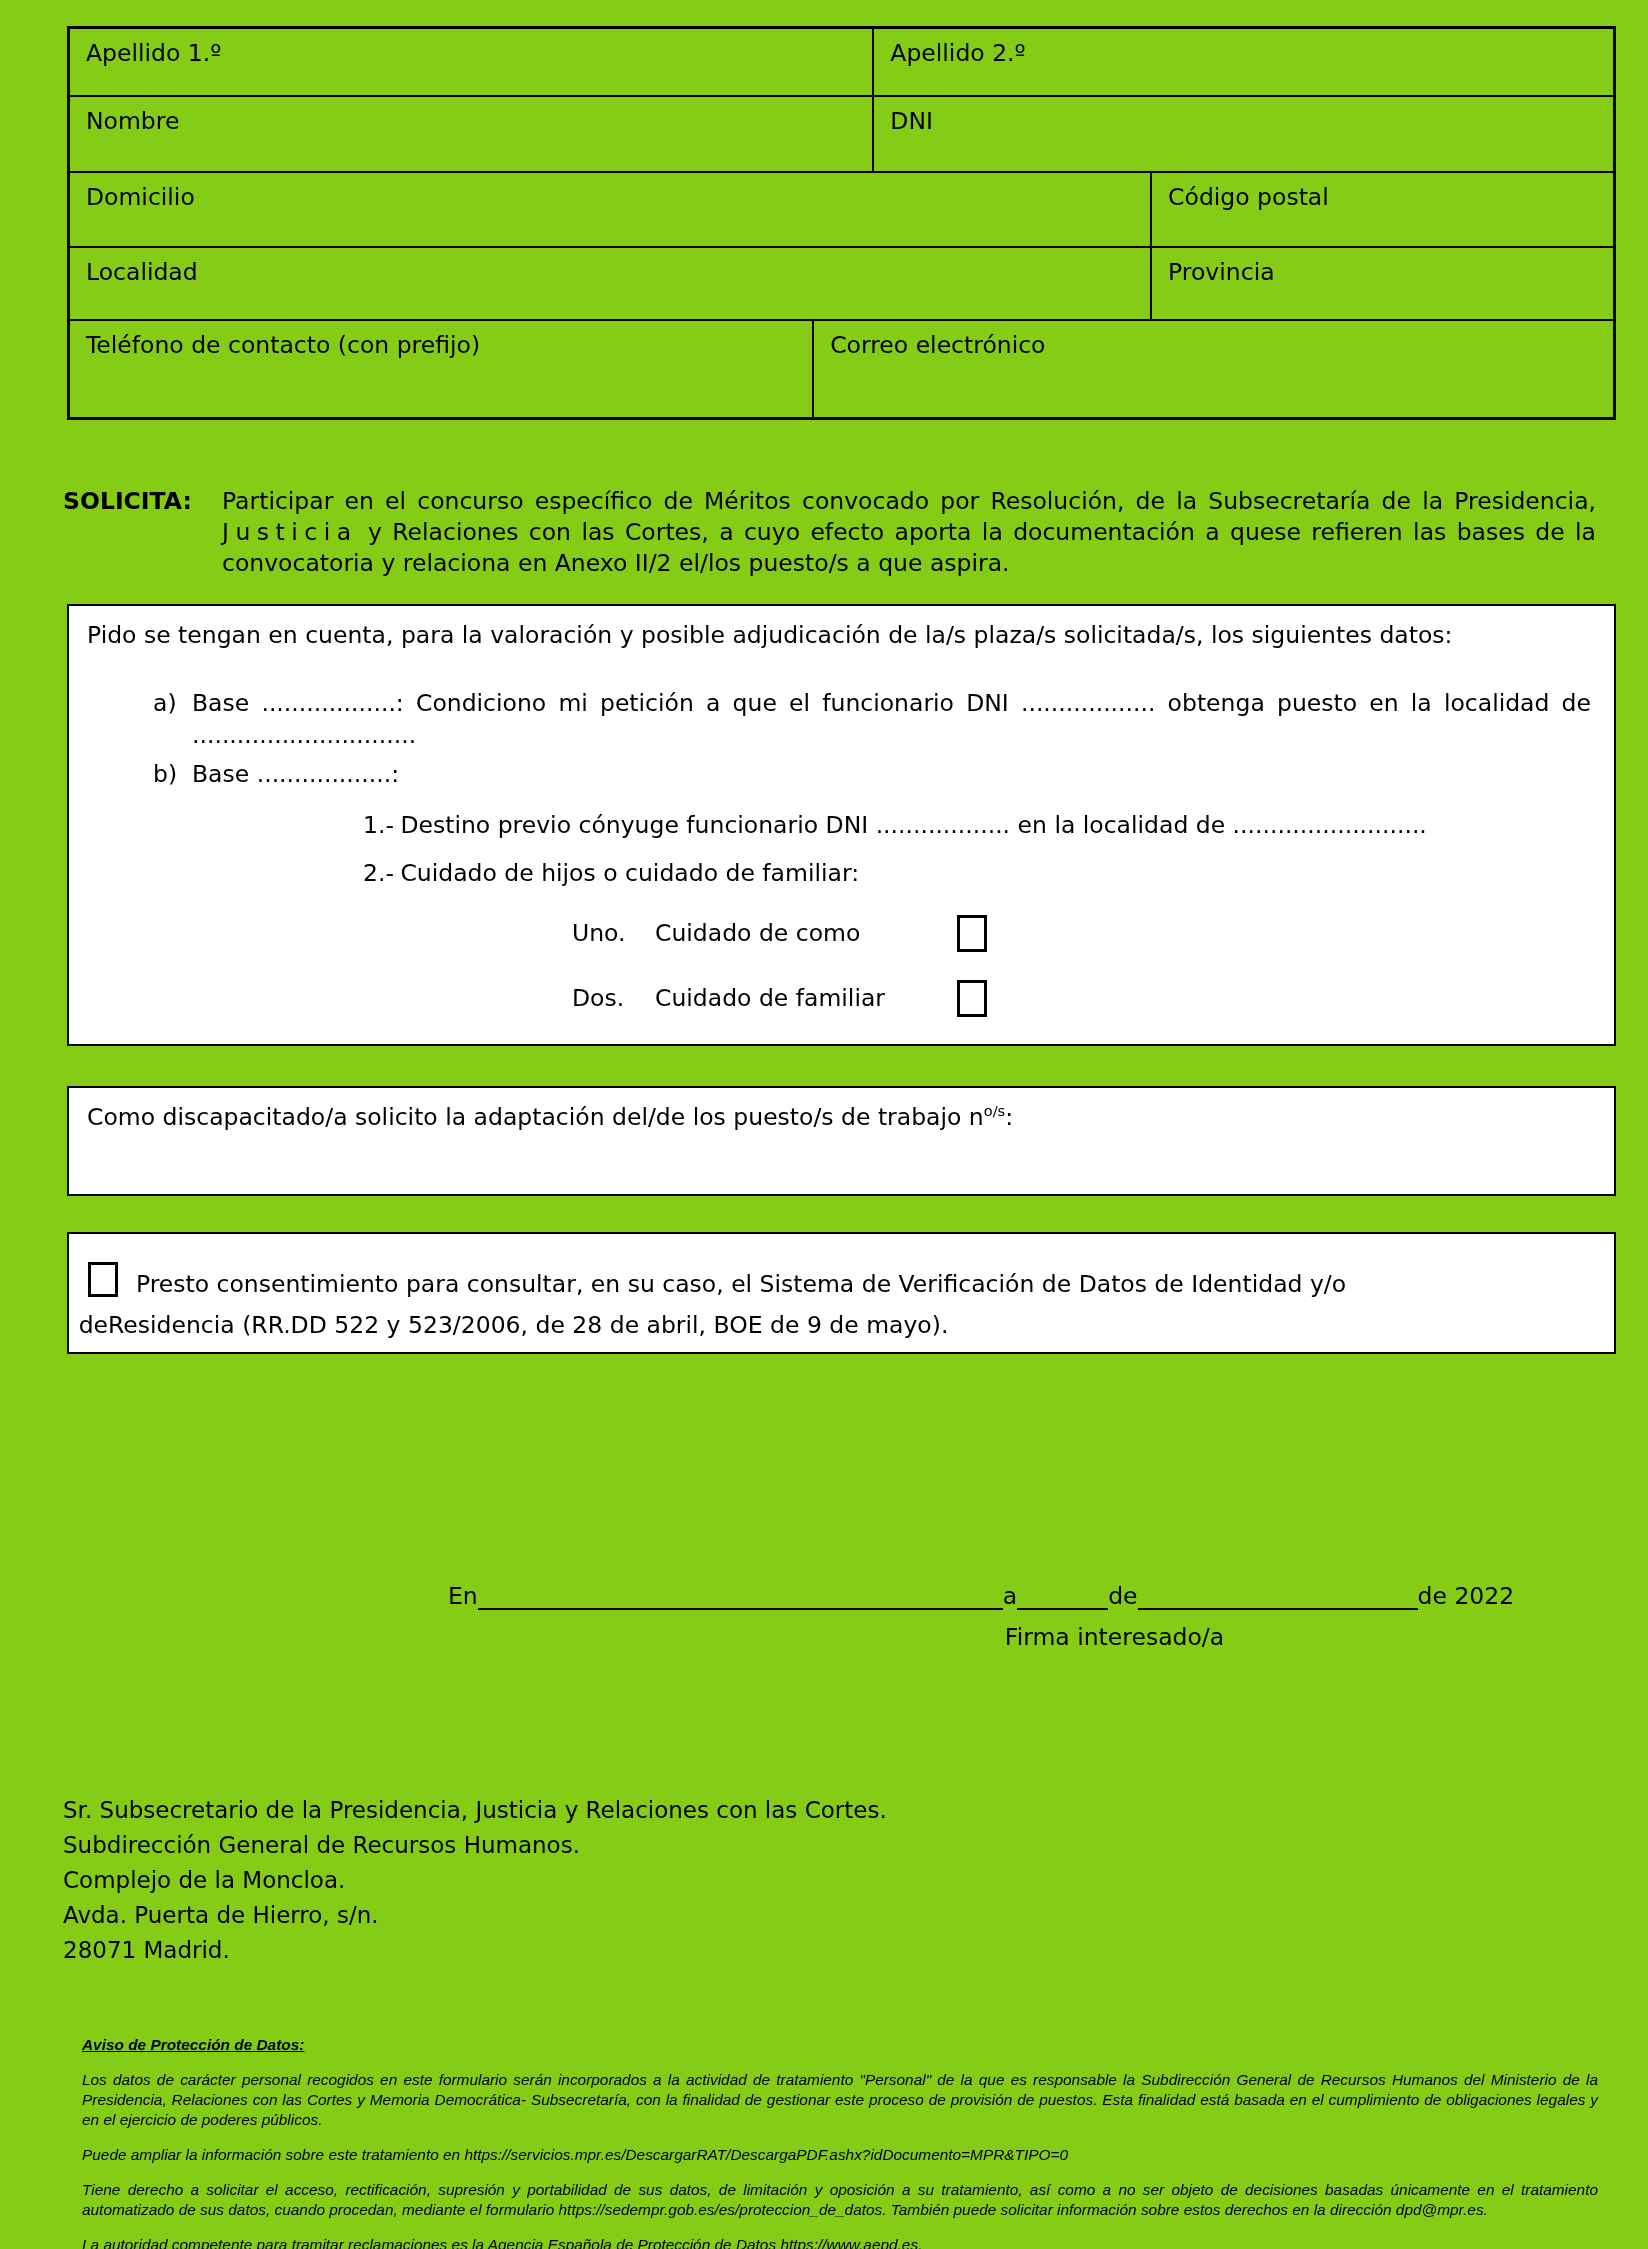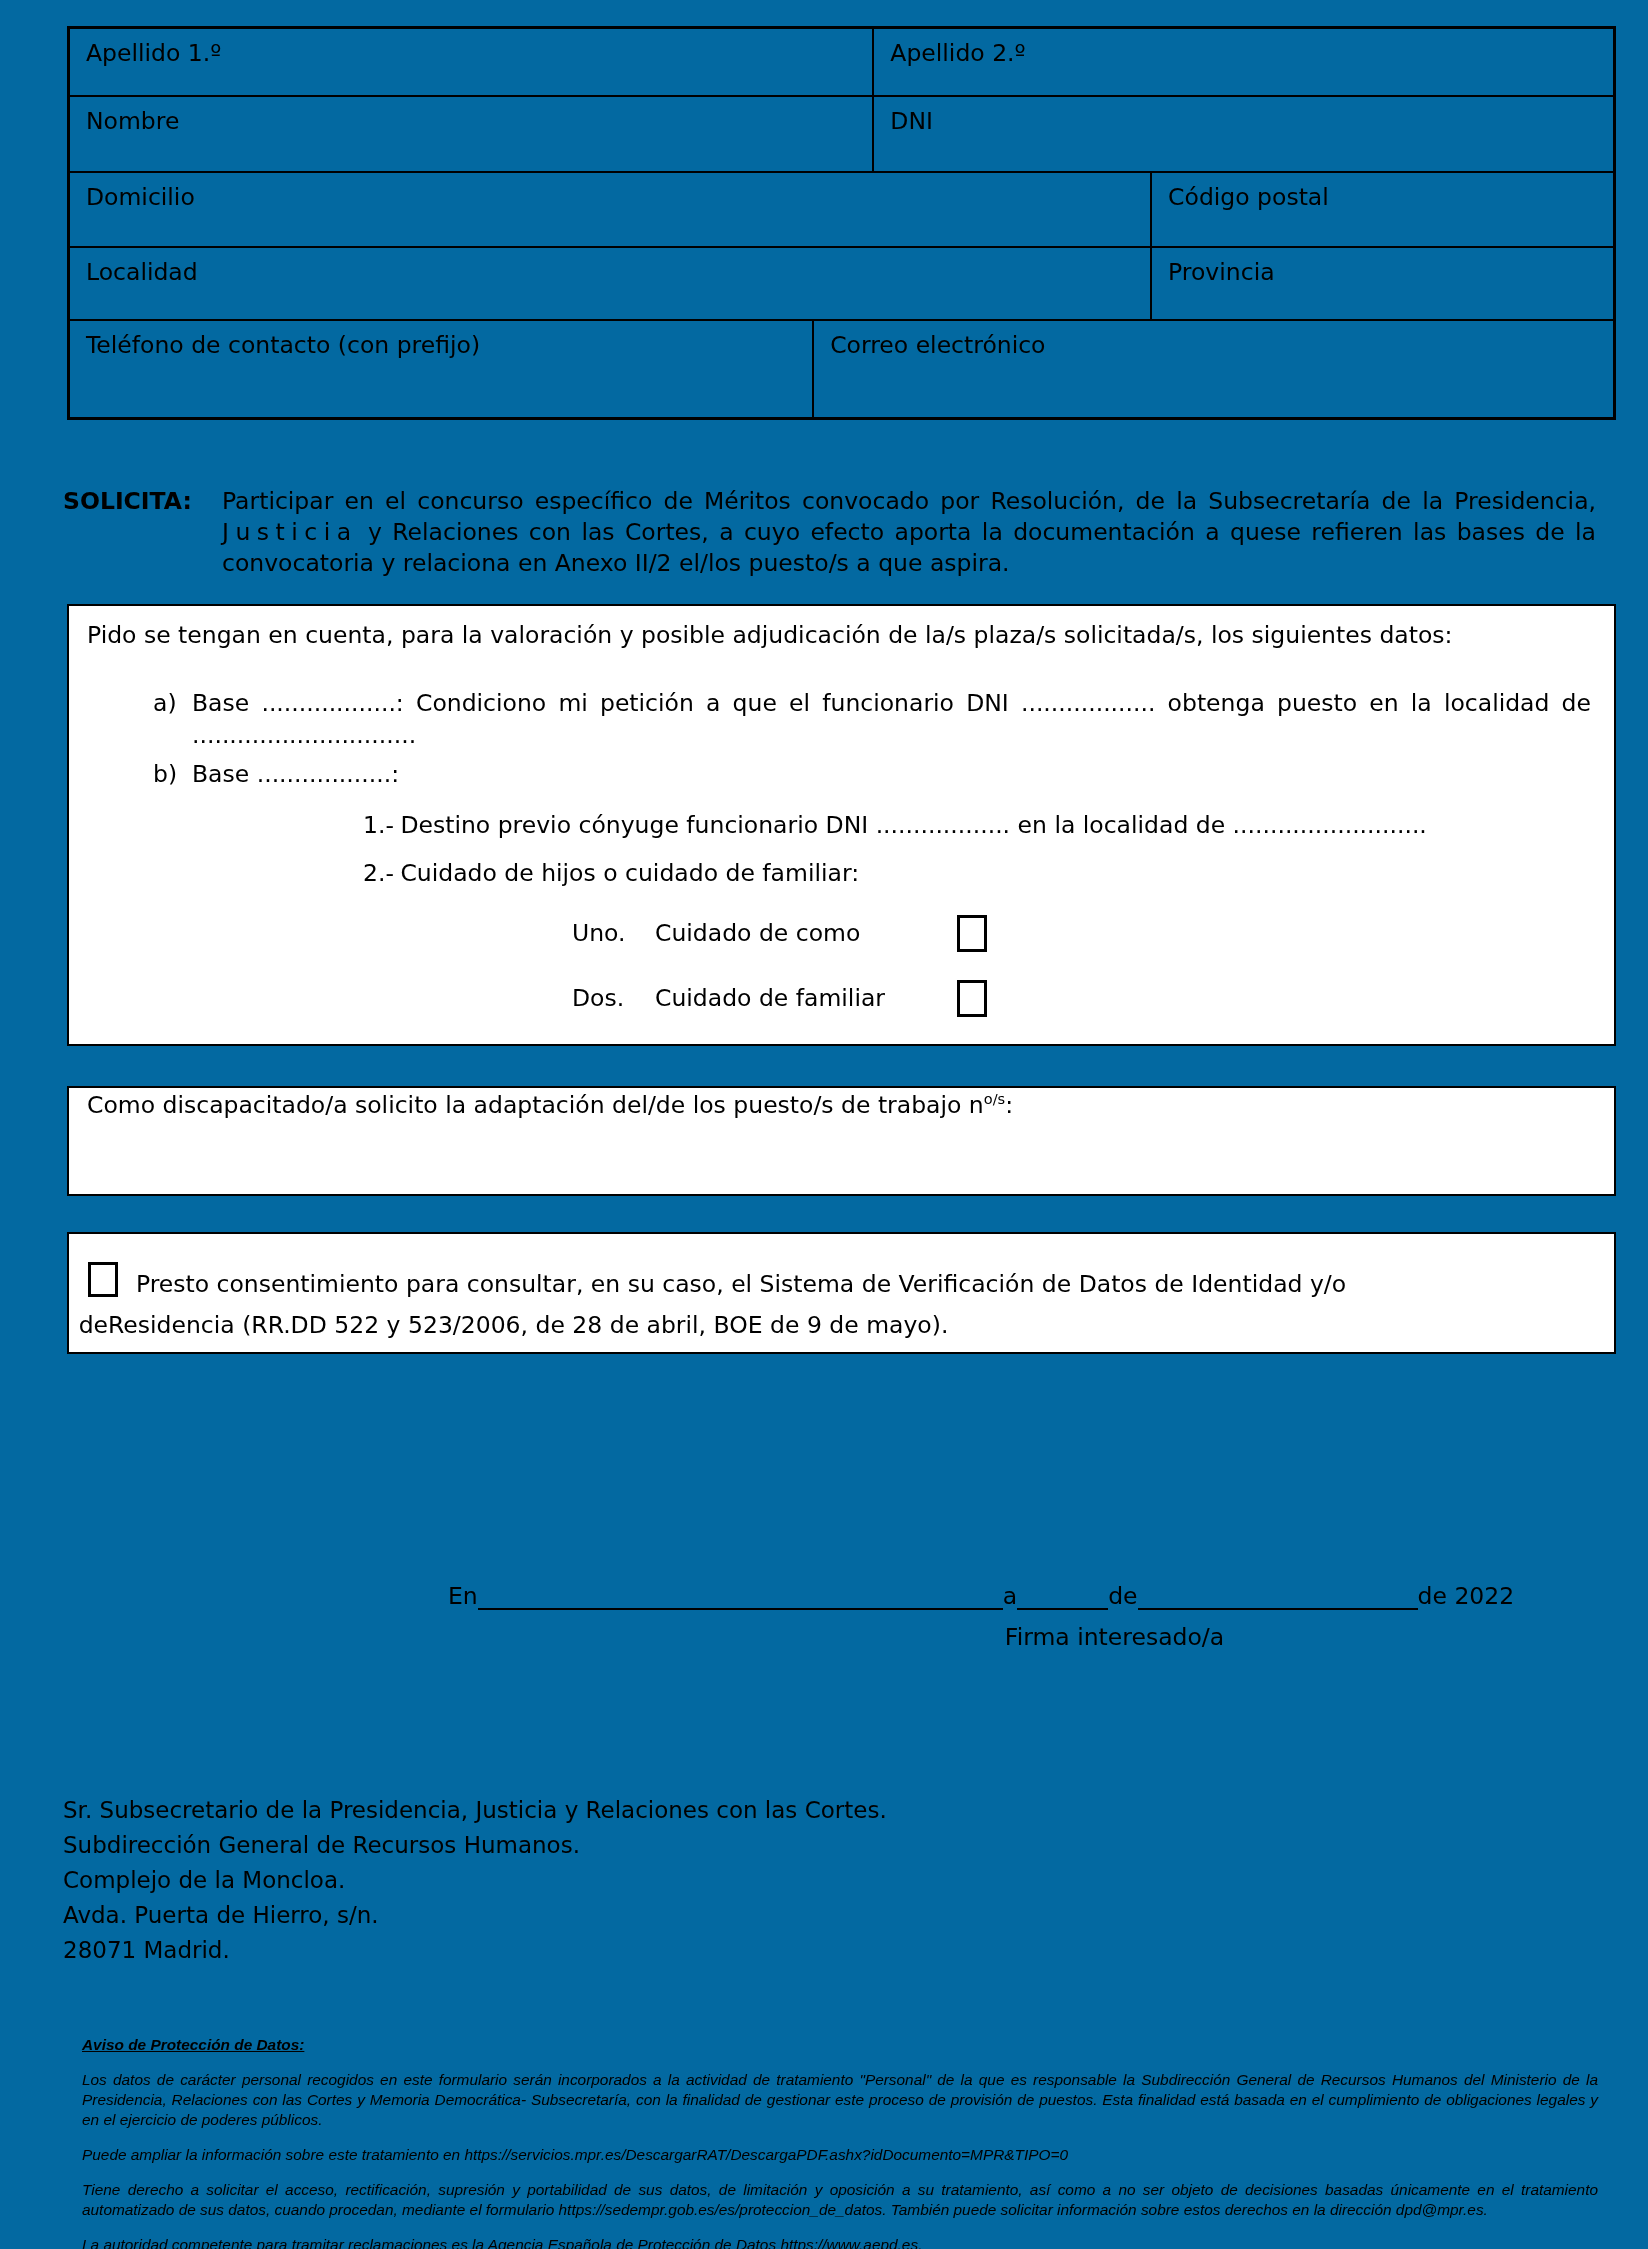--- a/index.html
+++ b/index.html
@@ -1,17 +1,17 @@
 <!DOCTYPE html>
 <html style="font-size:13px"><head>
 <meta charset="utf-8">
 <style>
   html,body { margin:0; padding:0; background:#fff; }
   .page {
-    position:relative; width:1649px; height:2250px; background:#0369a1;
+    position:relative; width:1649px; height:2250px; background:#84cc16;
     font-family:"DejaVu Sans", sans-serif; color:#000;
     overflow:hidden;
   }
 
   
   .idtable { position:absolute; left:67px; top:26px; width:1549px; border:3.2px solid #000; box-sizing:border-box; }
   .trow { display:flex; box-sizing:border-box; }
   .trow + .trow { border-top:2.4px solid #000; }
   .tcell { box-sizing:border-box; padding:9.7px 16px; font-size:23.5px; }
   .tcell.second { border-left:2.4px solid #000; flex:1; }
@@ -39,21 +39,21 @@
   .sub-1 { margin-top:19.5px; }
   .sub-2 { margin-top:16px; }
   .sub-marker { flex:none; }
   .sub-text { margin-left:6.5px; }
   .check-row { position:relative; margin-left:485px; height:36px; display:flex; align-items:center; }
   .check-uno { margin-top:26px; }
   .check-dos { margin-top:29px; }
   .check-num { width:83px; }
   .sq-checkbox { position:absolute; left:385px; top:0; width:24px; height:31px; border:3.2px solid #000; background:#fff; }
 
-  #disability-box { top:1086px; height:110px; padding:1px 18px; line-height:32px; }
+  #disability-box { top:1086px; height:110px; padding:13px 18px; line-height:32px; }
   sup.ns { font-size:0.62em; vertical-align:super; line-height:0; }
 
   #consent-box { top:1232px; height:122px; padding:27.6px 32px 0 9.7px; line-height:41px; }
   .consent-checkbox { display:inline-block; width:23.5px; height:29px; border:3.2px solid #000; margin:0 18px -4.9px 9.7px; background:#fff; }
 
   
   .date-line { position:absolute; left:448px; top:1574px; display:flex; align-items:flex-end; font-size:23.5px; height:36px; }
   .date-line span { display:block; }
   .blank { border-bottom:2.4px solid #000; height:31px; }
   .blank-place { width:525px; }

